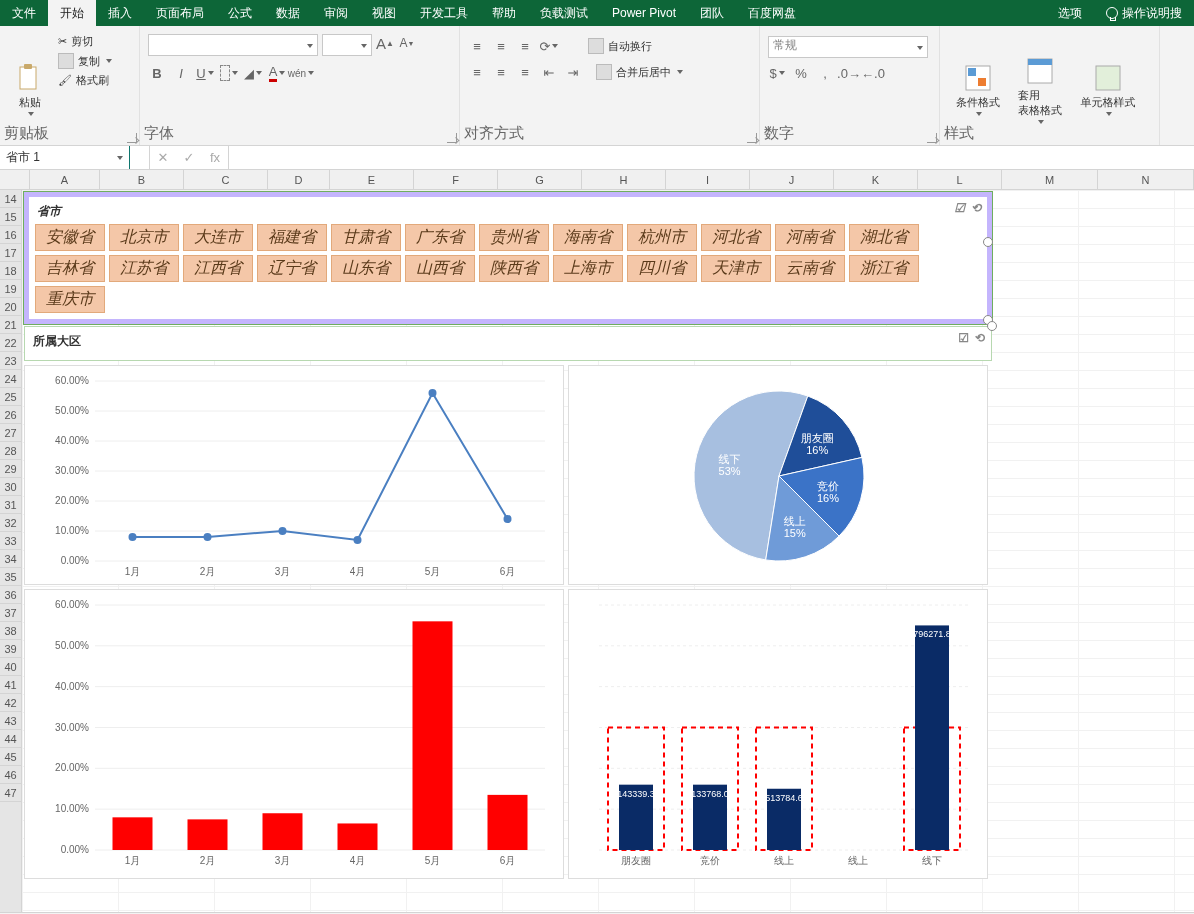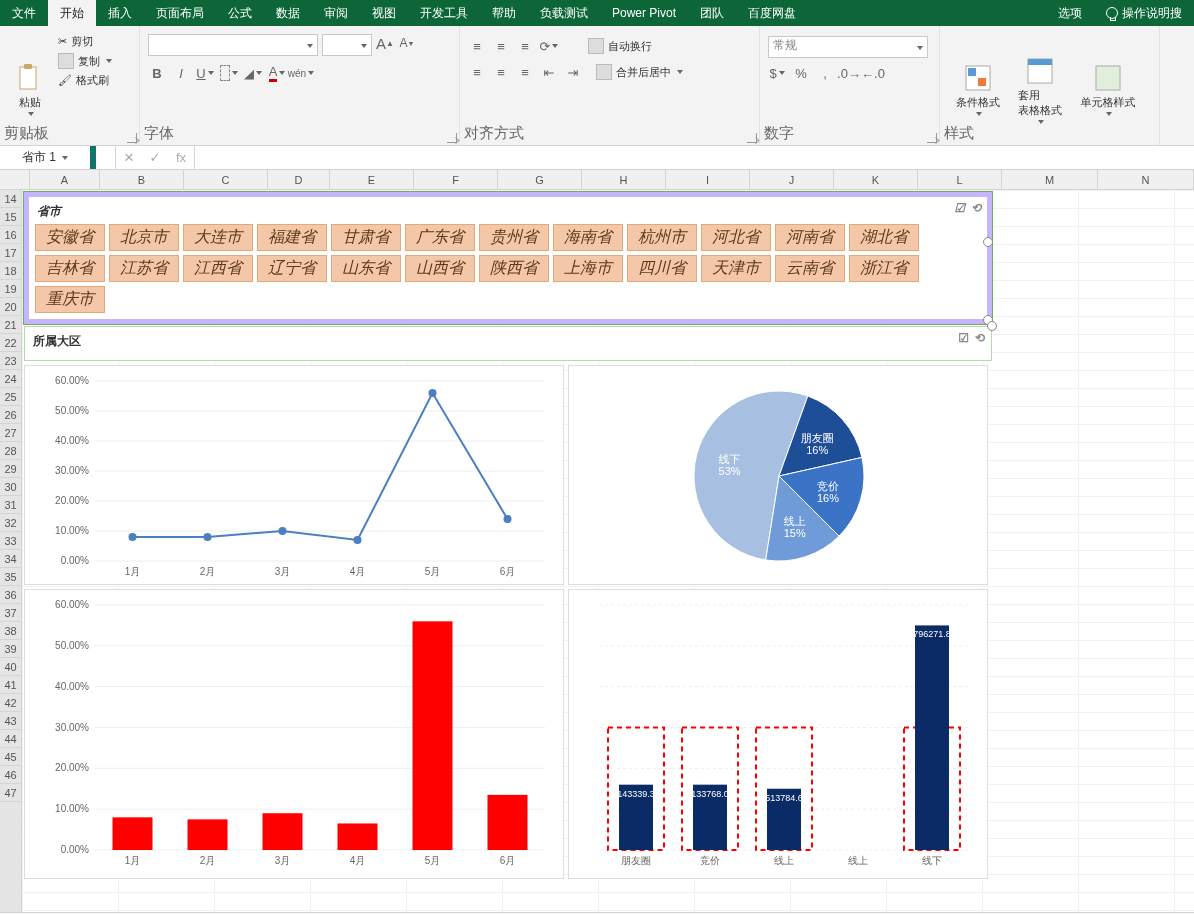--- a/index.html
+++ b/index.html
@@ -34,21 +34,21 @@
   .dd-arrow{width:0;height:0;border-left:3px solid transparent;border-right:3px solid transparent;border-top:4px solid #666;display:inline-block;margin-left:2px;}
 
   .combo{border:1px solid #c8c8c8;background:#fff;height:22px;display:flex;padding:0 4px;color:#888;position:relative;}
   .combo .dd-arrow{position:absolute;right:4px;top:9px;}
 
   .fontbtns{display:flex;gap:6px;align-items:center;padding:4px 0;}
   .fbtn{width:18px;height:18px;display:flex;align-items:center;justify-content:center;color:#666;cursor:pointer;font-size:13px;}
 
   
   .fbar{display:flex;height:24px;border-bottom:1px solid #d4d4d4;align-items:stretch;background:#fff;}
-  .namebox{width:96px;border-right:6px solid #0f766e;display:flex;align-items:center;padding:0 22px;position:relative;}
+  .namebox{width:130px;border-right:1px solid #0f766e;display:flex;align-items:center;padding:0 6px;position:relative;}
   .namebox .dd-arrow{margin-left:auto;}
   .fx-icons{display:flex;align-items:center;border-right:1px solid #d4d4d4;}
   .fx-icons span{width:26px;text-align:center;color:#aaa;cursor:pointer;font-size:13px;}
   .fx{color:#666;}
   .formula{flex:1;padding:0 6px;display:flex;align-items:center;}
 
   
   .sheet{position:relative;display:flex;height:calc(914px - 26px - 120px - 24px - 22px);}
   .rowhdrs{width:22px;background:#e5e5e5;border-right:1px solid #d4d4d4;}
   .colhdrs{height:20px;background:#f0f0f0;border-bottom:1px solid #d4d4d4;display:flex;}

